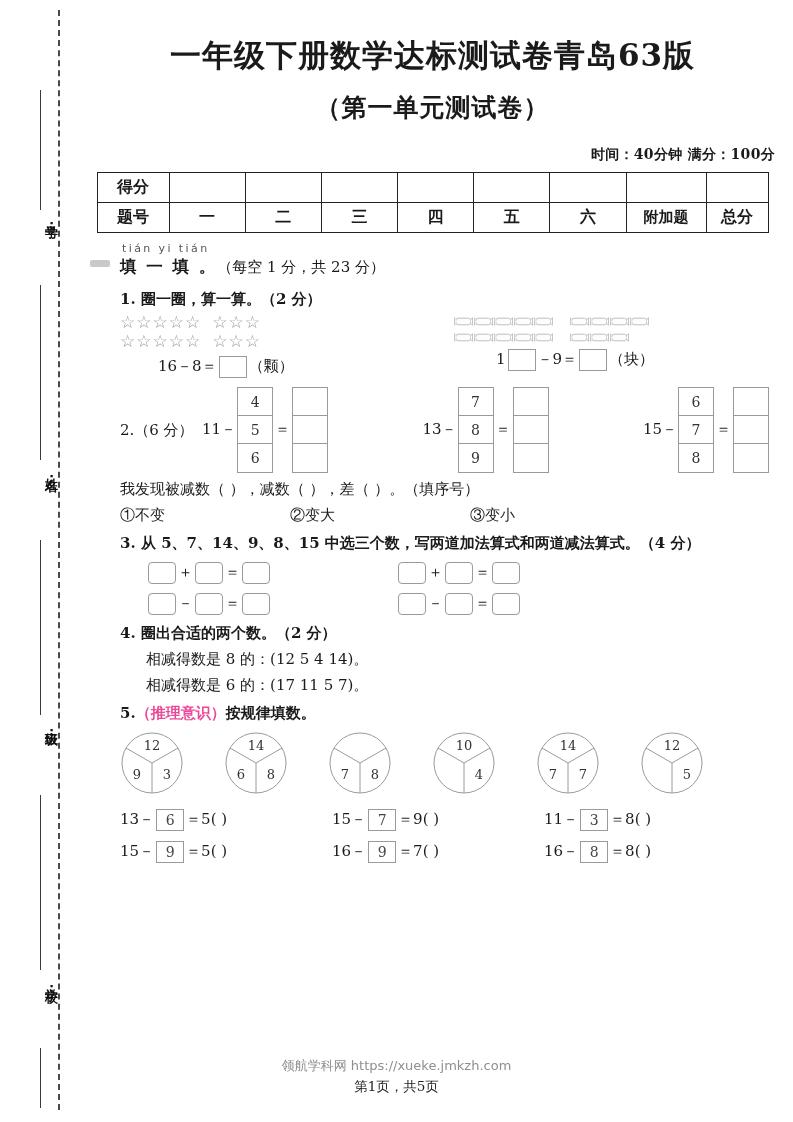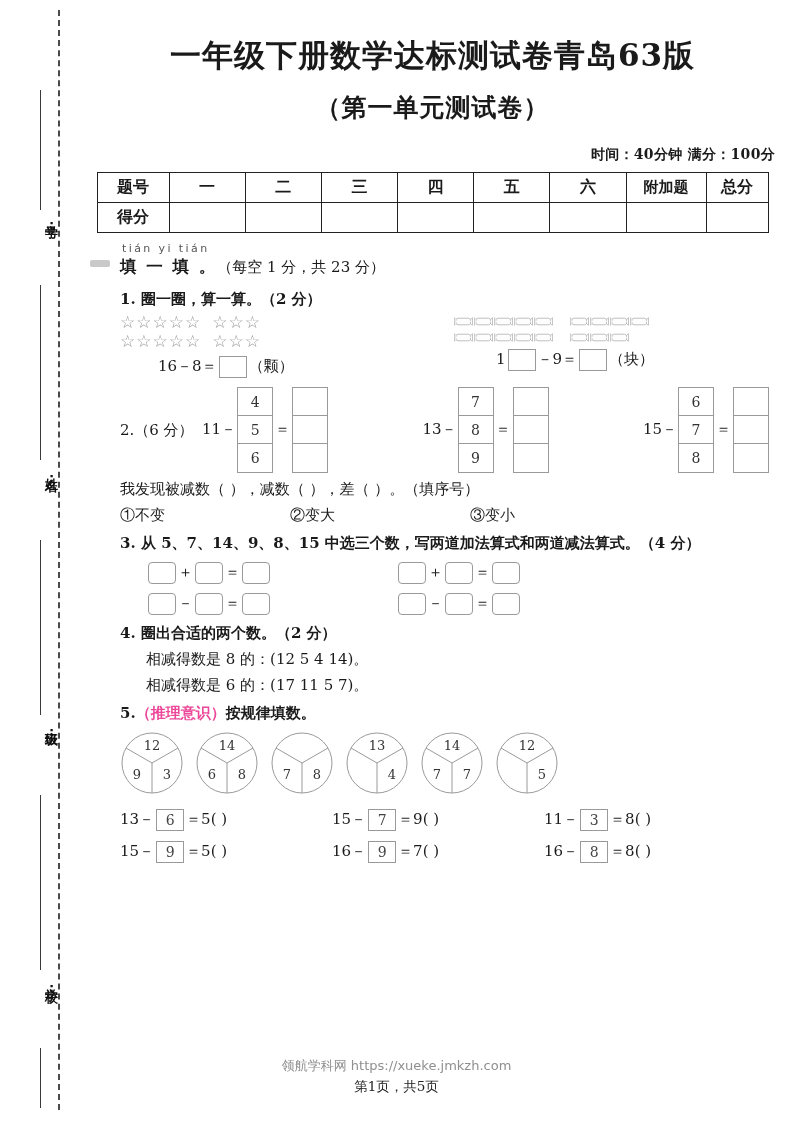--- a/index.html
+++ b/index.html
@@ -124,21 +124,21 @@
   }
   .stack div:last-child { border-bottom:none; }
   .eqs { font-size:15px; margin:0 2px; }
 
   
   .eqgrid { margin-top:7px; padding-left:52px; }
   .eqgrid .erow { margin-top:9px; display:flex; }
   .eqgrid .ecell { width:250px; font-size:15px; }
 
   
-  .circles { display:flex; gap:11px; padding-left:26px; margin-top:8px; }
+  .circles { display:flex; gap:40px; padding-left:26px; margin-top:8px; }
   .circ { position:relative; width:64px; height:64px; }
   .circ svg { position:absolute; left:0; top:0; }
   .circ .ctop, .circ .cleft, .circ .cright {
     position:absolute; font-size:13px; color:#333; text-align:center;
   }
   .circ .ctop  { top:7px;  left:0; width:64px; }
   .circ .cleft { top:36px; left:6px; width:22px; }
   .circ .cright{ top:36px; left:36px; width:22px; }
 
   
@@ -173,41 +173,41 @@
 
 <div class="sheet">
 
   <div class="title">一年级下册数学达标测试卷青岛63版</div>
   <div class="subtitle">（第一单元测试卷）</div>
   <div class="meta-line">时间：40分钟  满分：100分</div>
 
   <table class="score">
     <tbody>
         <tr>
+      <td class="hdr">得分</td>
+      <td></td>
+      <td></td>
+      <td></td>
+      <td></td>
+      <td></td>
+      <td></td>
+      <td class="extra"></td>
+      <td class="total"></td>
+    </tr>
+    <tr>
       <td class="hdr">题号</td>
       <td>一</td>
       <td>二</td>
       <td>三</td>
       <td>四</td>
       <td>五</td>
       <td>六</td>
       <td class="extra">附加题</td>
       <td class="total">总分</td>
     </tr>
-    <tr>
-      <td class="hdr">得分</td>
-      <td></td>
-      <td></td>
-      <td></td>
-      <td></td>
-      <td></td>
-      <td></td>
-      <td class="extra"></td>
-      <td class="total"></td>
-    </tr>
   </tbody>
     </table>
 
   <div class="content">
 
     <div class="sec-head">
       <div class="sec-num"></div>
       <div class="pinyin">tián yi tián</div>
       <div class="sec-title">
         <span>填 一 填 。</span><span class="pts">（每空 1 分，共 23 分）</span>
@@ -453,21 +453,21 @@
           <div class="cright">8</div>
         </div>
 
         <div class="circ">
           <svg width="64" height="64" viewBox="0 0 64 64">
               <circle cx="32" cy="32" r="30" fill="none" stroke="#9a9a9a" stroke-width="1"></circle>
               <line x1="32" y1="32" x2="32" y2="62" stroke="#9a9a9a" stroke-width="1"></line>
               <line x1="32" y1="32" x2="6" y2="17" stroke="#9a9a9a" stroke-width="1"></line>
               <line x1="32" y1="32" x2="58" y2="17" stroke="#9a9a9a" stroke-width="1"></line>
             </svg>
-          <div class="ctop">13</div>
+          <div class="ctop">10</div>
           <div class="cleft"></div>
           <div class="cright">4</div>
         </div>
 
         <div class="circ">
           <svg width="64" height="64" viewBox="0 0 64 64">
               <circle cx="32" cy="32" r="30" fill="none" stroke="#9a9a9a" stroke-width="1"></circle>
               <line x1="32" y1="32" x2="32" y2="62" stroke="#9a9a9a" stroke-width="1"></line>
               <line x1="32" y1="32" x2="6" y2="17" stroke="#9a9a9a" stroke-width="1"></line>
               <line x1="32" y1="32" x2="58" y2="17" stroke="#9a9a9a" stroke-width="1"></line>

